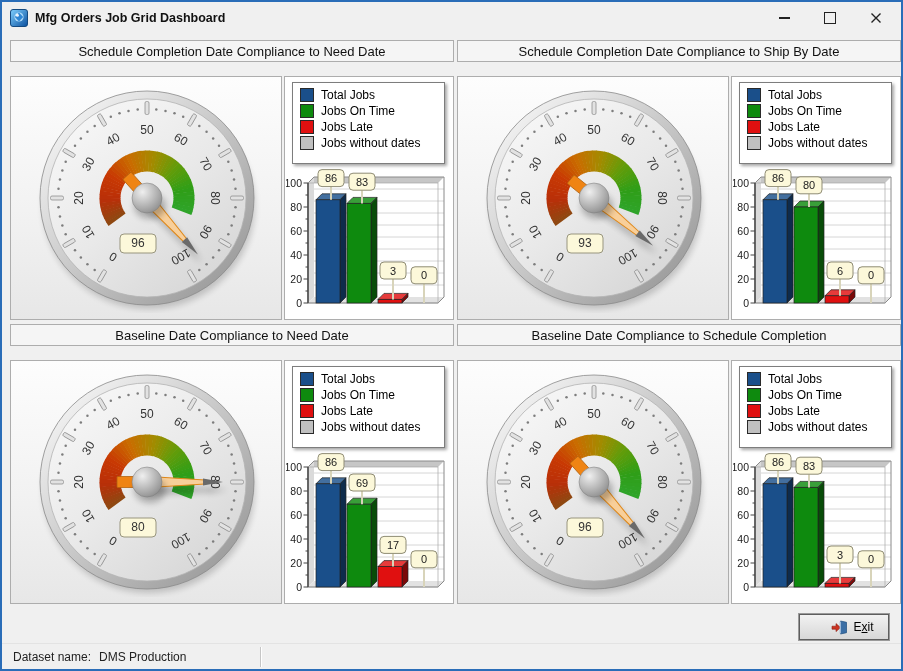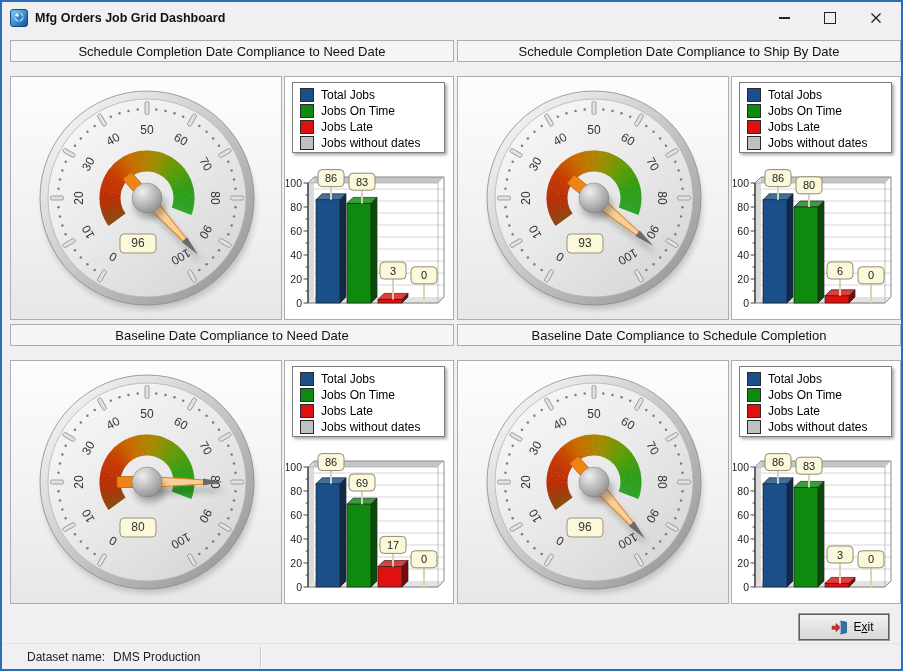--- a/index.html
+++ b/index.html
@@ -13,29 +13,29 @@
   .glyph-min{width:11px;height:0;border-bottom:2px solid #222;}
   .glyph-max{width:10px;height:10px;border:1.5px solid #222;}
   
   .quadrant{position:absolute;width:444px;height:280px;}
   #q0{left:8px;top:38px;} #q1{left:455px;top:38px;}
   #q2{left:8px;top:322px;} #q3{left:455px;top:322px;}
   .q-header{position:absolute;left:0;top:0;width:444px;height:22px;box-sizing:border-box;border:1px solid #adadad;background:#f5f5f5;display:flex;align-items:center;justify-content:center;font-size:13px;color:#111;}
   .gauge-panel{position:absolute;left:0;top:36px;width:272px;height:244px;box-sizing:border-box;border:1px solid #adadad;background:linear-gradient(180deg,#fdfdfd 0%,#f2f2f2 55%,#e7e7e7 100%);}
   .chart-panel{position:absolute;left:274px;top:36px;width:170px;height:244px;box-sizing:border-box;border:1px solid #adadad;background:#ffffff;}
   .gauge-host{position:absolute;left:21px;top:6px;width:230px;height:230px;}
-  .legend-box{position:absolute;left:7px;top:5px;right:8px;background:#fff;border:1px solid #7d7d7d;box-shadow:2px 2px 3px rgba(0,0,0,0.35);padding:4px 5px 1px 7px;}
+  .legend-box{position:absolute;left:7px;top:5px;right:8px;background:#fff;border:1px solid #7d7d7d;box-shadow:2px 2px 3px rgba(0,0,0,0.35);padding:4px 5px 12px 7px;}
   .legend-row{display:flex;align-items:center;height:16px;}
   .legend-swatch{width:12px;height:12px;border:1px solid #2a2a2a;flex:0 0 auto;}
   .legend-label{margin-left:7px;font-size:12px;color:#000;white-space:nowrap;}
   .chart-host{position:absolute;left:1px;top:84px;width:166px;height:156px;}
   
   .exit-btn{position:absolute;left:797px;top:612px;width:90px;height:26px;box-sizing:border-box;border:1px solid #5e5e5e;outline:1px solid #9a9a9a;background:linear-gradient(180deg,#f2f2f2,#d7d7d7);display:flex;align-items:center;justify-content:center;gap:5px;font-size:12px;color:#000;cursor:default;padding-left:17px;}
   .statusbar{position:absolute;left:0;right:0;top:641px;height:26px;background:#f0f0f0;border-top:1px solid #e3e3e3;display:flex;align-items:center;font-size:12px;color:#222;}
-  .status-label{margin-left:25px;}
+  .status-label{margin-left:11px;}
   .status-value{margin-left:8px;}
   .status-sep{position:absolute;left:258px;top:3px;bottom:3px;width:1px;background:#c6c6c6;box-shadow:1px 0 0 #fff;}
   svg text{font-family:"Liberation Sans",sans-serif;}
 </style>
 </head>
 <body>
 
 <div class="window">
 
   <div class="titlebar">

